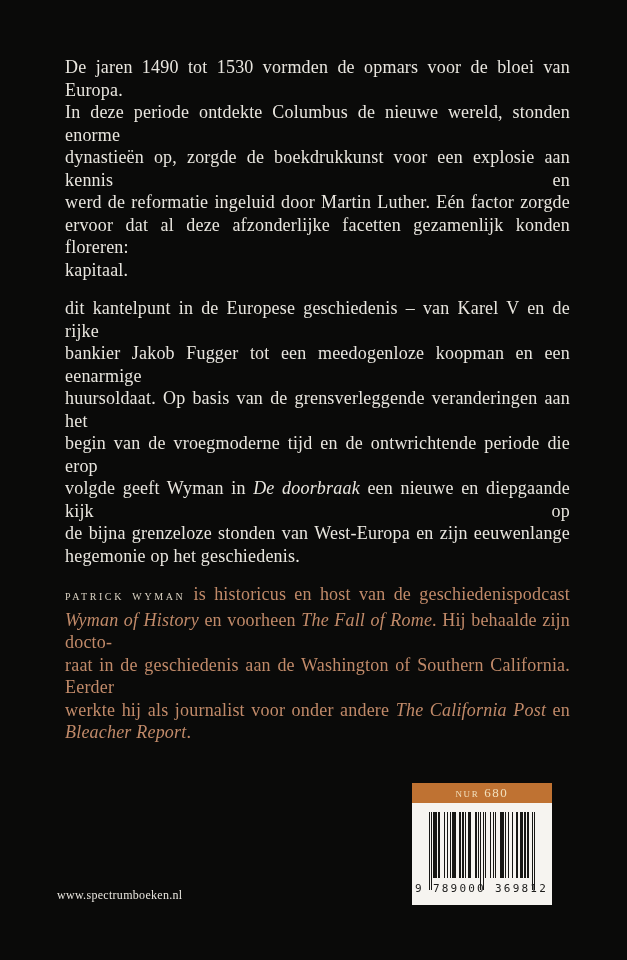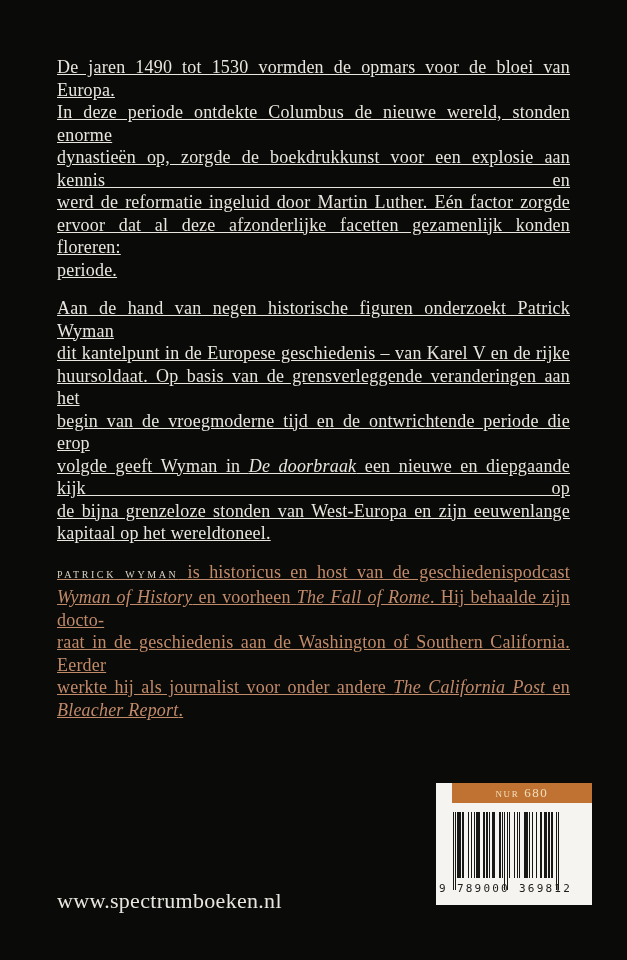--- a/index.html
+++ b/index.html
@@ -14,45 +14,44 @@
 
   
   .blurb {
     position: absolute;
     left: 57px; right: 57px; top: 56px;
     color: var(--body-text, #e9e6df);
     font-size: 18px;
     line-height: 22.5px;
     letter-spacing: 0.2px;
   }
-  .para { margin: 0 0 16px 0; text-decoration: underline; }
+  .para { margin: 0 0 16px 8px; }
   .line {
     display: block;
     text-align: justify;
     text-align-last: justify;
     white-space: normal;
   }
   .line.final { text-align-last: left; }
   .it { font-style: italic; }
 
   .bio { color: var(--bio-text, #c18a69); }
   .author-name {
     color: var(--author-name, #dbd3c3);
     font-size: 10px;
     letter-spacing: 2.6px;
     font-style: normal;
   }
 
   
   .barcode-box {
     position: absolute;
-    left: 436px; top: 783px;
+    left: 412px; top: 783px;
     width: 140px; height: 122px;
     background: var(--barcode-bg, #f6f4f0);
-    padding-left: 16px;
   }
   .nur {
     height: 20px;
     background: var(--nur-band, #bf7232);
     display: flex; align-items: center; justify-content: center;
   }
   .nur span {
     color: var(--nur-text, #f2e0bd);
     font-size: 13px;
     letter-spacing: 1.6px;
@@ -71,48 +70,48 @@
     letter-spacing: 2.2px;
     line-height: 13px;
   }
   .digits span { white-space: nowrap; }
 
   
   .url {
     position: absolute;
     left: 57px; top: 888px;
     color: var(--body-text, #e9e6df);
-    font-size: 22px;
+    font-size: 12px;
     letter-spacing: 0.3px;
   }
 </style>
 </head>
 <body>
 
 <main class="cover">
 
   <section class="blurb">
 
     <p class="para">
       <span class="line">De jaren 1490 tot 1530 vormden de opmars voor de bloei van Europa.</span>
       <span class="line">In deze periode ontdekte Columbus de nieuwe wereld, stonden enorme</span>
       <span class="line">dynastieën op, zorgde de boekdrukkunst voor een explosie aan kennis en</span>
       <span class="line">werd de reformatie ingeluid door Martin Luther. Eén factor zorgde</span>
       <span class="line">ervoor dat al deze afzonderlijke facetten gezamenlijk konden floreren:</span>
-      <span class="line final">periode.</span>
+      <span class="line final">kapitaal.</span>
     </p>
 
     <p class="para">
-      <span class="line">Aan de hand van negen historische figuren onderzoekt Patrick Wyman</span>
       <span class="line">dit kantelpunt in de Europese geschiedenis – van Karel V en de rijke</span>
+      <span class="line">bankier Jakob Fugger tot een meedogenloze koopman en een eenarmige</span>
       <span class="line">huursoldaat. Op basis van de grensverleggende veranderingen aan het</span>
       <span class="line">begin van de vroegmoderne tijd en de ontwrichtende periode die erop</span>
       <span class="line"><span>volgde geeft Wyman in </span><span class="it">De doorbraak</span><span> een nieuwe en diepgaande kijk op</span></span>
       <span class="line">de bijna grenzeloze stonden van West-Europa en zijn eeuwenlange</span>
-      <span class="line final">kapitaal op het wereldtoneel.</span>
+      <span class="line final">hegemonie op het geschiedenis.</span>
     </p>
 
     <p class="para bio">
       <span class="line"><span class="author-name">PATRICK WYMAN</span><span> is historicus en host van de geschiedenispodcast</span></span>
       <span class="line"><span class="it">Wyman of History</span><span> en voorheen </span><span class="it">The Fall of Rome</span><span>. Hij behaalde zijn docto-</span></span>
       <span class="line">raat in de geschiedenis aan de Washington of Southern California. Eerder</span>
       <span class="line"><span>werkte hij als journalist voor onder andere </span><span class="it">The California Post</span><span> en</span></span>
       <span class="line final"><span class="it">Bleacher Report</span><span>.</span></span>
     </p>
 

